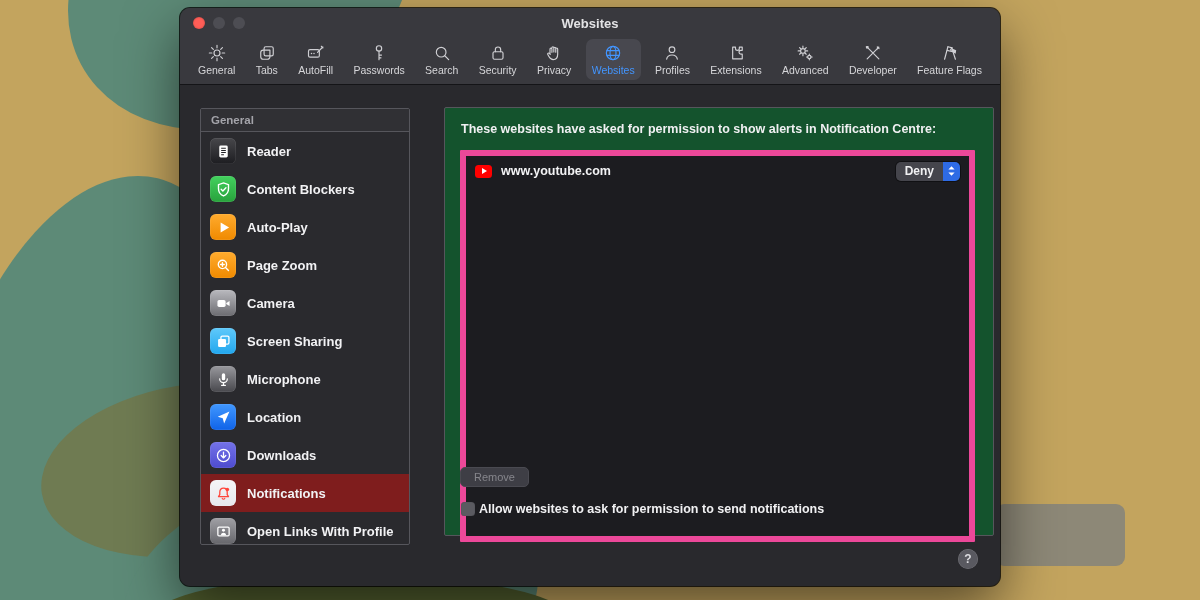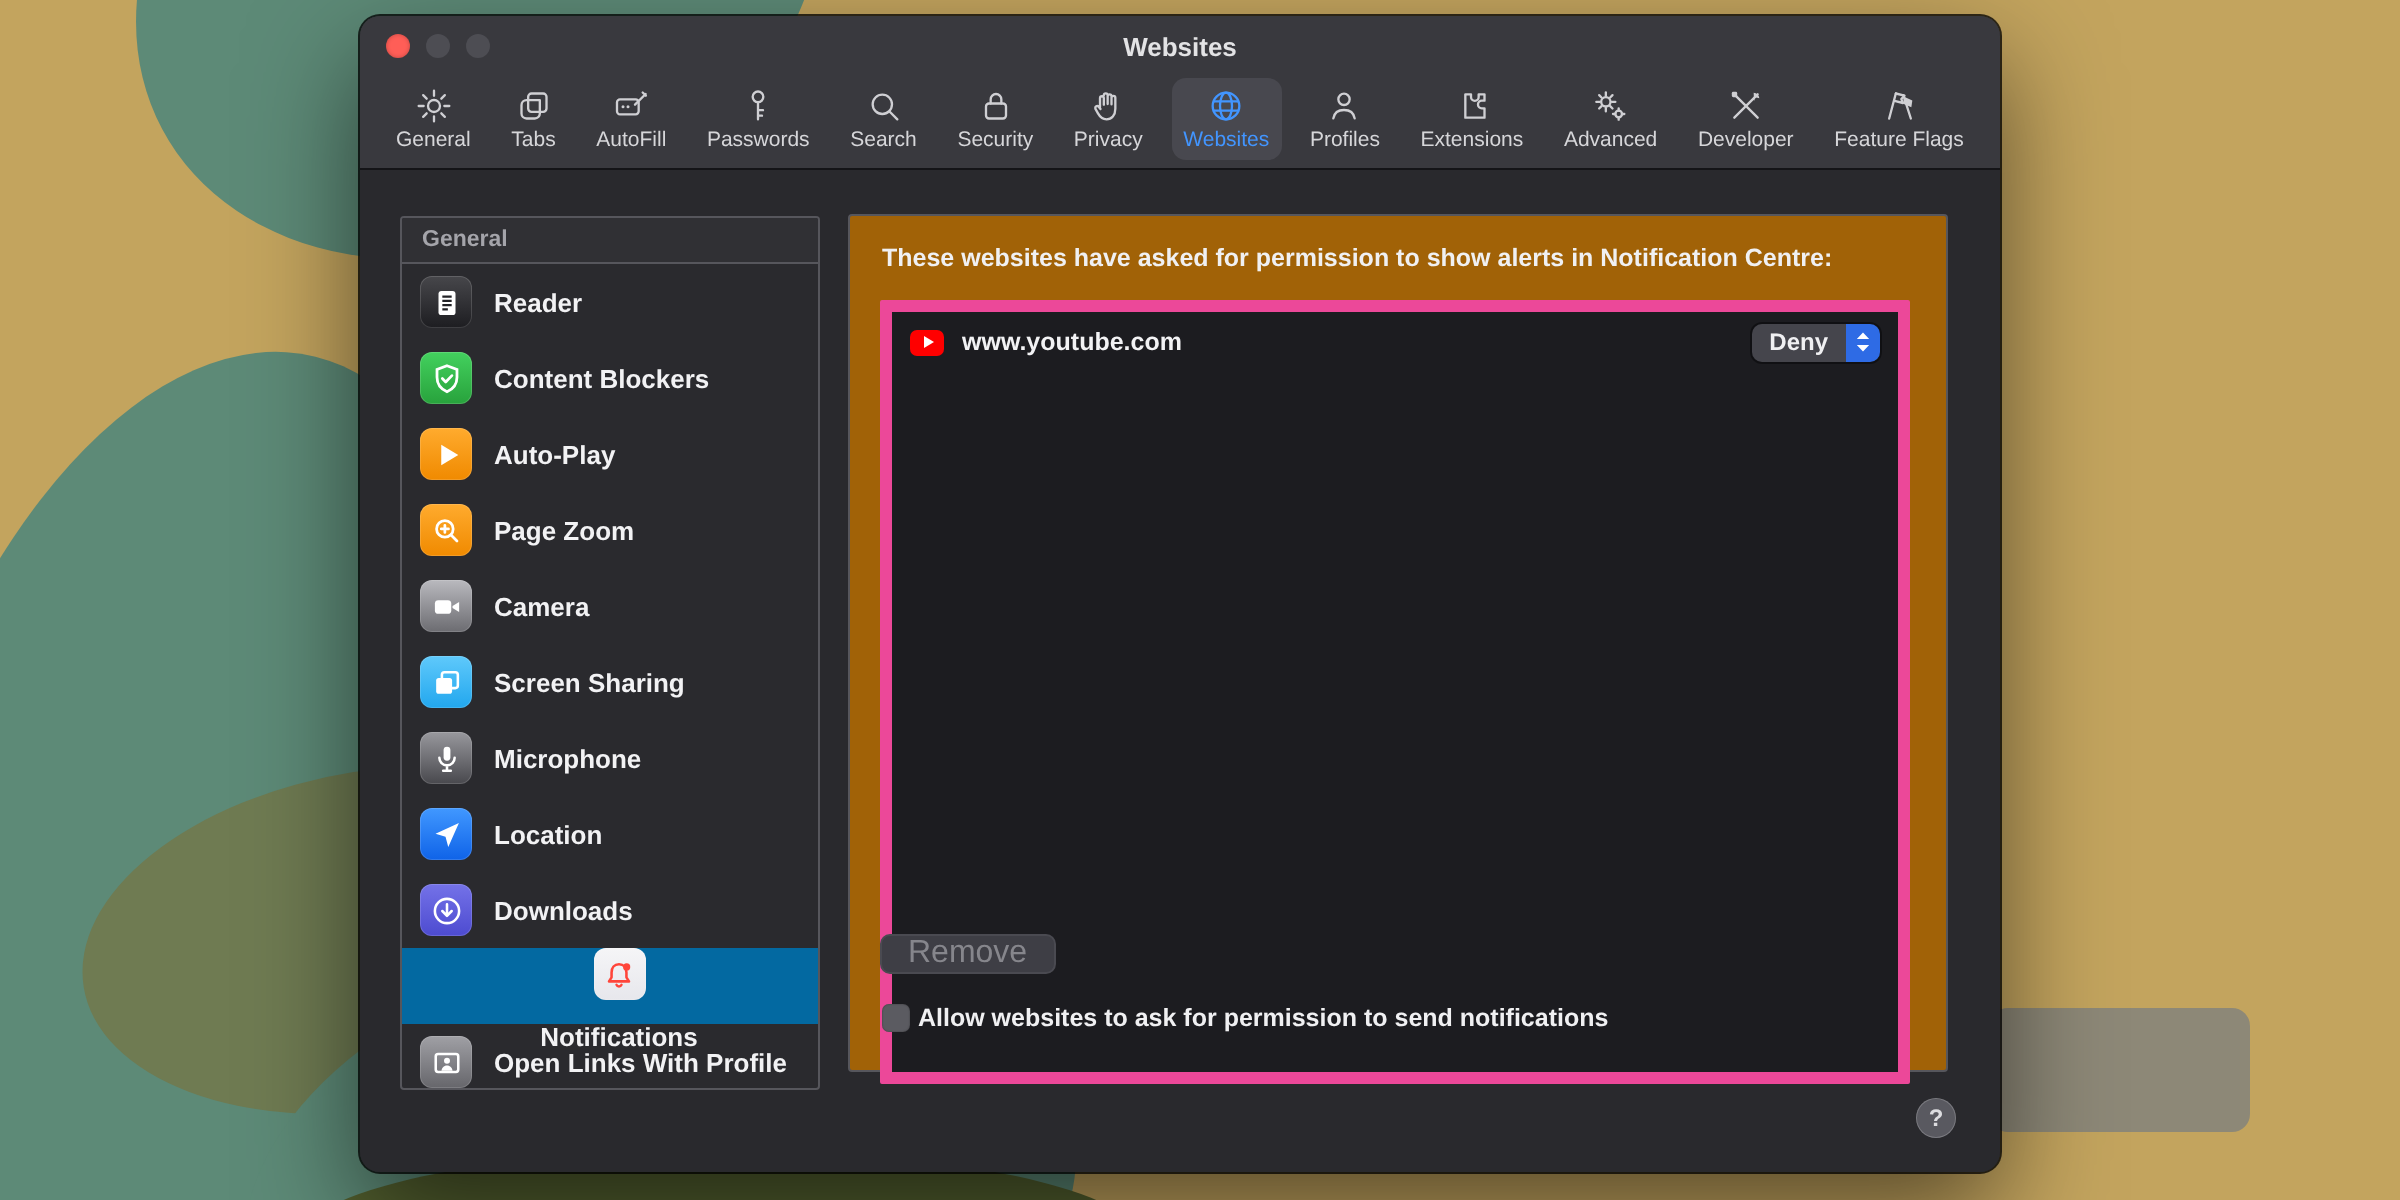--- a/index.html
+++ b/index.html
@@ -38,46 +38,46 @@
   .tab.selected .t-label { color:#4295ff; }
 
   .content { position:relative; height:501px; background:#29292d; }
 
   
   .sidebar { position:absolute; left:20px; top:23px; width:210px; height:437px;
     border:1px solid #56565c; border-radius:2px; background:#2a2a2e; overflow:hidden; }
   .side-header { height:23px; line-height:23px; padding-left:10px; font-size:11.5px; font-weight:bold;
     color:#a4a4aa; border-bottom:1px solid #56565c; background:#303034; }
   .side-row { height:38px; display:flex; align-items:center; gap:11px; padding-left:9px; }
-  .side-row.selected { background:#0369a1;flex-direction:column; }
+  .side-row.selected { background:#7f1d1d; }
   .tile { width:26px; height:26px; border-radius:6px; flex:0 0 auto; display:flex; align-items:center; justify-content:center;
     box-shadow:inset 0 0 0 .5px rgba(255,255,255,.15); }
   .tile svg { width:17px; height:17px; }
   .side-label { font-size:13px; font-weight:700; color:#f2f2f4; white-space:nowrap; }
 
   
-  .panel { position:absolute; left:244px; top:22px; width:550px; height:429px;
-    border:1px solid #56565c; border-radius:2px; background:#a16207; }
+  .panel { position:absolute; left:264px; top:22px; width:550px; height:429px;
+    border:1px solid #56565c; border-radius:2px; background:#14532d; }
   .panel-header { padding:14px 16px 0 16px; font-size:12.5px; font-weight:600; color:#f0f0f2; }
   .listbox { position:absolute; left:15px; top:42px; width:515px; height:392px;
     background:#1c1c20; border:6px solid #ec4899; border-radius:1px; overflow:hidden; }
   .site-row { height:30px; display:flex; align-items:center; gap:9px; padding:0 9px; }
   .favicon { width:17px; height:13px; background:#ff0000; border-radius:3.5px; position:relative; flex:0 0 auto; }
   .favicon::after { content:""; position:absolute; left:6.5px; top:3.5px; border-left:5px solid #fff;
     border-top:3px solid transparent; border-bottom:3px solid transparent; }
   .site-domain { font-size:12.5px; font-weight:600; color:#f2f2f4; flex:1; }
   .permission { display:flex; align-items:stretch; height:19px; border-radius:5px; overflow:hidden;
     box-shadow:0 0 0 1px rgba(0,0,0,.4); cursor:default;margin-left:31px; }
   .perm-label { background:#45454c; color:#f0f0f2; font-size:12px; font-weight:600; padding:2px 9px 0 9px; }
   .perm-stepper { width:17px; background:#2e6be5; display:flex; align-items:center; justify-content:center; }
   .perm-stepper svg { width:9px; height:12px; fill:#fff; }
 
   .remove-btn { position:absolute; left:15px; top:359px; height:20px; padding:0 13px;
     background:#3e3e45; border:1px solid #4a4a51; border-radius:5px;
-    font-family:inherit; font-size:16px; color:#86868c; }
+    font-family:inherit; font-size:11px; color:#86868c; }
   .check-row { position:absolute; left:16px; top:394px; display:flex; align-items:center; gap:4px; }
   .checkbox { width:14px; height:14px; background:#5b5b61; border-radius:3.5px;
     box-shadow:inset 0 0 1px rgba(0,0,0,.4); }
   .check-label { font-size:12.5px; font-weight:600; color:#f0f0f2; }
 
   .help-btn { position:absolute; right:22px; bottom:17px; width:20px; height:20px; border-radius:50%;
     background:#595960; color:#dcdcdf; font-size:12px; font-weight:bold; display:flex;
     align-items:center; justify-content:center; box-shadow:inset 0 0 0 .5px rgba(255,255,255,.2); }
 </style>
 </head>

